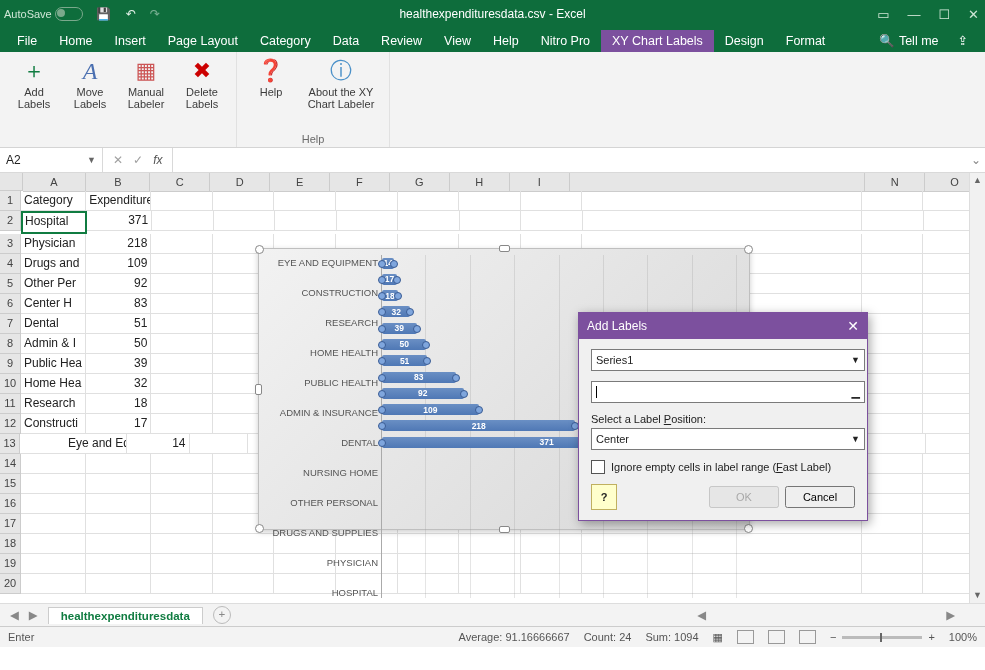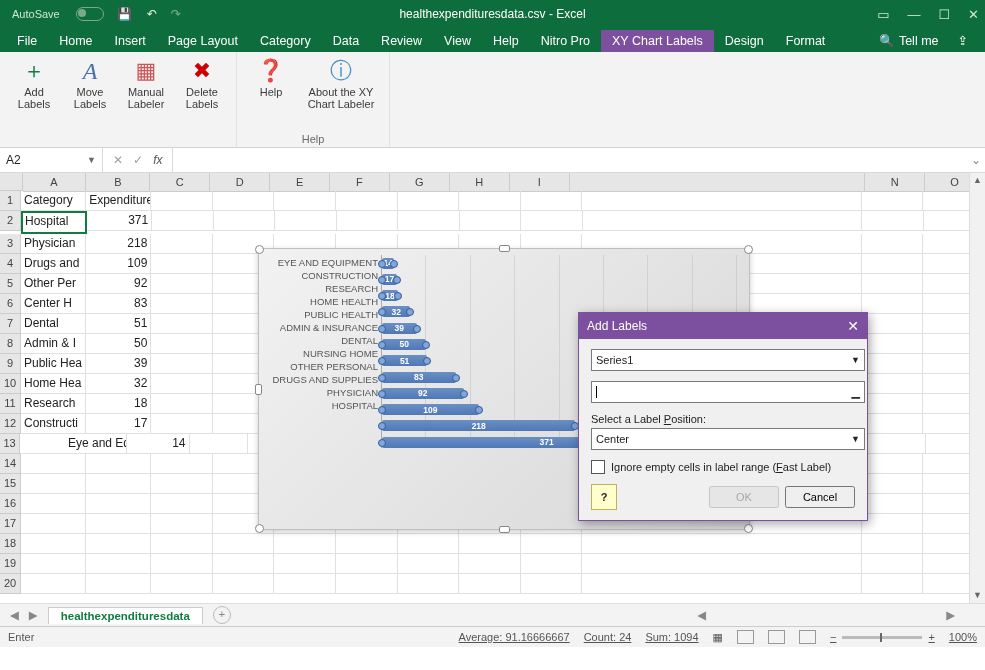--- a/index.html
+++ b/index.html
@@ -1,17 +1,17 @@
 <!DOCTYPE html>
 <html><head>
 <meta charset="utf-8">
 <style>
   html,body{margin:0;padding:0;font-family:"Segoe UI",Arial,sans-serif;font-size:12px;color:#222;background:#fff;overflow:hidden;}
   .titlebar{height:28px;background:linear-gradient(#0e6d3c,#0e6d3c);display:flex;align-items:center;color:#cfe6d6;position:relative;}
-  .titlebar .autosave{margin-left:12px;display:flex;align-items:center;gap:16px;font-size:11px;}
+  .titlebar .autosave{margin-left:4px;display:flex;align-items:center;gap:3px;font-size:11px;}
   .toggle{width:26px;height:12px;border:1px solid #7aa98c;border-radius:7px;position:relative;}
   .toggle::after{content:"";position:absolute;width:8px;height:8px;border-radius:50%;background:#7aa98c;left:1px;top:1px;}
   .titlebar .qat{display:flex;gap:14px;margin-left:14px;}
   .titlebar .qat span{color:#e3f1e8;}
   .titlebar .title{position:absolute;left:50%;transform:translateX(-50%);color:#fff;font-size:12px;}
   .titlebar .winbtns{position:absolute;right:6px;display:flex;gap:18px;font-size:13px;color:#cfe6d6;}
   .tabs{height:24px;background:#0e6d3c;display:flex;align-items:flex-end;padding:0 6px;color:#fff;font-size:12.5px;}
   .tabs .tab{padding:4px 11px;cursor:default;}
   .tabs .tab.active{background:#7c509e;}
   .tabs .spacer{flex:1;}
@@ -38,21 +38,21 @@
   .vscroll{position:absolute;right:0;top:0;width:15px;height:100%;background:#f1f1f1;border-left:1px solid #ddd;}
   .vscroll .up,.vscroll .dn{height:15px;text-align:center;font-size:9px;color:#666;line-height:15px;}
   .vscroll .dn{position:absolute;bottom:0;width:100%;}
 
   .chart{position:absolute;left:258px;top:75px;width:490px;height:280px;background:linear-gradient(135deg,#f2f2f2,#d7d7d7);border:1px solid #bfbfbf;box-shadow:0 2px 6px rgba(0,0,0,0.2);}
   .chart .handle{position:absolute;width:7px;height:7px;background:#fff;border:1px solid #888;border-radius:50%;}
   .chart .handle.side{width:9px;height:5px;border-radius:2px;}
   .chart .handle.vert{width:5px;height:9px;border-radius:2px;}
   .chart-title{text-align:center;font-size:17px;color:#4a4a4a;margin-top:12px;font-weight:500;}
   .chart-body{display:flex;padding:6px 10px 10px 4px;}
-  .chart-labels{display:flex;flex-direction:column;align-items:flex-end;font-size:9.5px;color:#555;gap:2px;width:115px;padding-top:2px;}
+  .chart-labels{display:flex;flex-direction:column;align-items:flex-end;font-size:9.5px;color:#555;gap:19px;width:115px;padding-top:2px;}
   .chart-bars{flex:1;position:relative;padding-left:4px;display:flex;flex-direction:column;gap:4.3px;padding-top:2px;}
   .axis{position:absolute;left:3px;top:0;bottom:0;width:1px;background:#aaa;}
   .gridlines{position:absolute;left:3px;right:0;top:0;bottom:0;}
   .gridlines div{position:absolute;top:0;bottom:0;width:1px;background:rgba(150,150,150,0.25);}
   .bar-row{height:12px;display:flex;align-items:center;position:relative;z-index:2;}
   .bar{height:11px;background:linear-gradient(#6a8fc4,#4f78b5);border-radius:2px;position:relative;display:flex;align-items:center;justify-content:center;}
   .bar .val{color:#fff;font-size:8.5px;font-weight:bold;}
   .bar::before,.bar::after{content:"";position:absolute;width:6px;height:6px;border:1px solid #3a5c94;background:#7fa6dd;border-radius:50%;top:2px;}
   .bar::before{left:-4px;}
   .bar::after{right:-4px;}
@@ -72,21 +72,21 @@
   .dialog .btns .sp{flex:1;}
   .dialog .btns button{width:70px;height:22px;font-size:11px;margin-left:6px;}
   .u{text-decoration:underline;}
 
   .tabbar{height:22px;background:#f3f3f3;border-top:1px solid #ddd;display:flex;align-items:center;font-size:11.5px;}
   .tabbar .navbtns{display:flex;gap:10px;padding:0 10px;color:#888;}
   .tabbar .shtab{background:#fff;border:1px solid #ccc;border-bottom:none;padding:2px 12px;color:#107c41;font-weight:bold;}
   .tabbar .add{margin-left:10px;width:16px;height:16px;border:1px solid #bbb;border-radius:50%;text-align:center;line-height:14px;color:#888;}
   .tabbar .hscroll{flex:1;display:flex;justify-content:flex-end;align-items:center;gap:20px;padding-right:30px;color:#888;}
   .statusbar{height:20px;background:#f3f3f3;border-top:1px solid #ccc;display:flex;align-items:center;font-size:11px;color:#555;padding:0 8px;justify-content:space-between;}
-  .statusbar .right{display:flex;align-items:center;gap:14px;text-decoration:underline;}
+  .statusbar .right{display:flex;align-items:center;gap:14px;}
   .viewbtn{width:15px;height:12px;border:1px solid #999;}
   .zoom{display:flex;align-items:center;gap:6px;}
   .zoom .track{width:80px;height:3px;background:#bbb;position:relative;}
   .zoom .track::after{content:"";position:absolute;left:38px;top:-3px;width:2px;height:9px;background:#666;}
 </style>
 </head>
 <body>
 
 <div class="titlebar">
   <div class="autosave">

